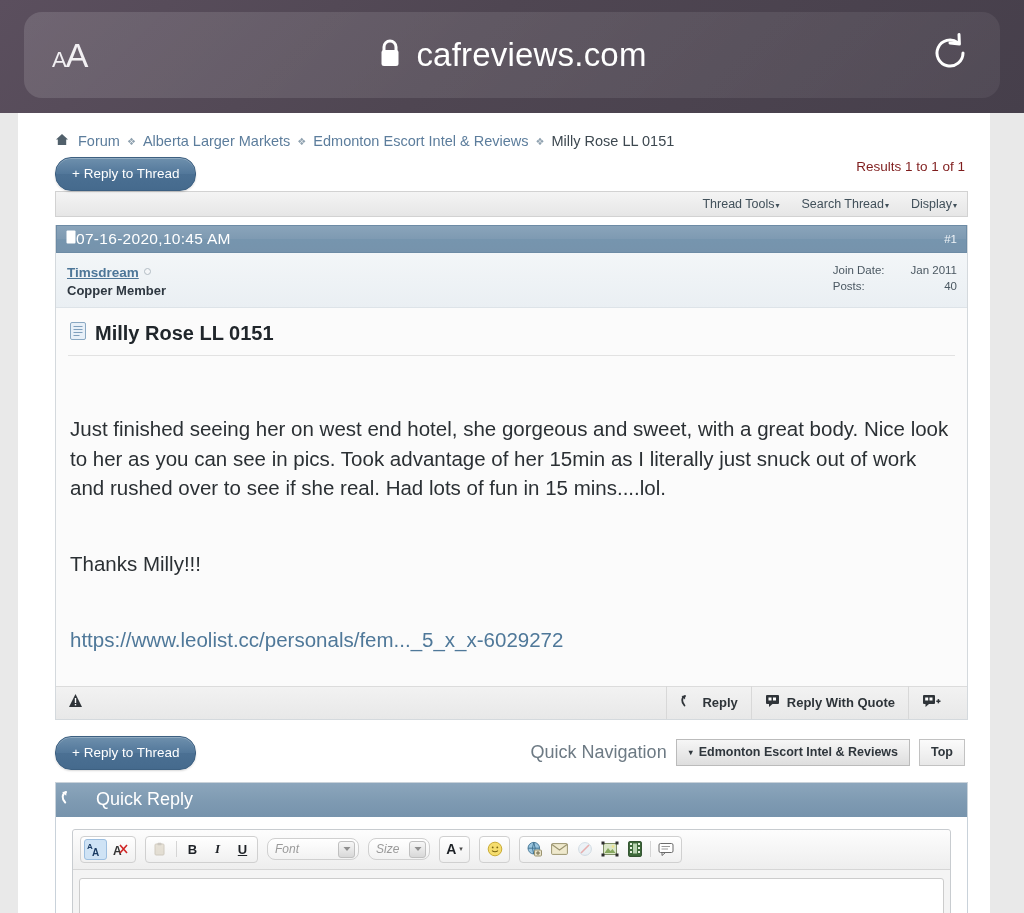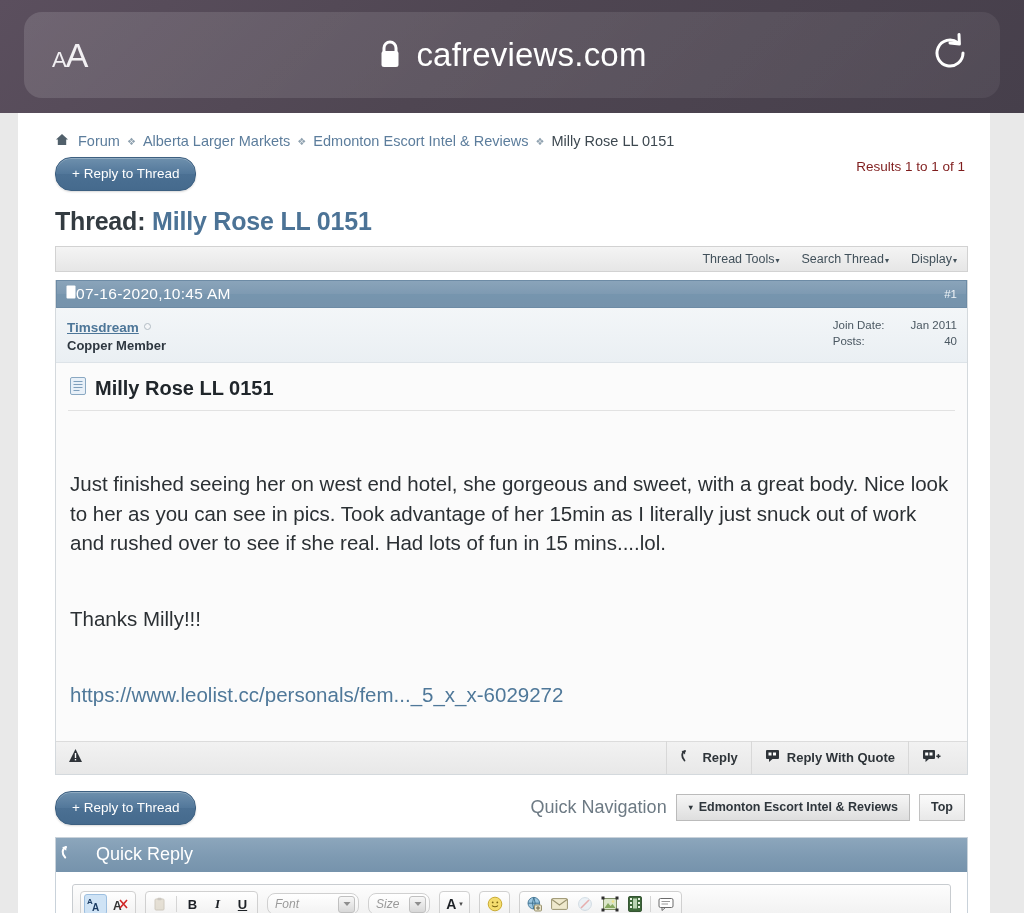--- a/index.html
+++ b/index.html
@@ -24,21 +24,21 @@
     display: flex; align-items: center;
   }
   .aa-btn {
     position: absolute; left: 28px; top: 50%; transform: translateY(-50%);
     color: #f2f0f3; letter-spacing: -1px; display: flex; align-items: baseline;
     font-family: "Liberation Sans", sans-serif;
   }
   .aa-small { font-size: 22px; }
   .aa-large { font-size: 34px; }
   .addr-center {
-    width: 100%; display: flex; align-items: flex-end; justify-content: center; gap: 13px;
+    width: 100%; display: flex; align-items: center; justify-content: center; gap: 13px;
   }
   .lock-icon { display: block; }
   .addr-url {
     color: #ffffff; font-size: 33px; font-weight: 400; letter-spacing: 0.2px;
   }
   .reload-btn {
     position: absolute; right: 30px; top: 50%; transform: translateY(-50%);
   }
 
   
@@ -266,24 +266,20 @@
       <a href="#">Edmonton Escort Intel &amp; Reviews</a>
       <span class="crumb-sep">❖</span>
       <span class="crumb-last">Milly Rose LL 0151</span>
     </div>
 
     <div class="reply-row">
       <span class="btn-reply-thread">+ Reply to Thread</span>
       <span class="results-text">Results 1 to 1 of 1</span>
     </div>
 
-    <div class="thread-title">
-      <span>Thread:</span>
-      <span class="tname">Milly Rose LL 0151</span>
-    </div>
 
     <div class="thread-toolbar">
       <span class="tt-item">
         <span>Thread Tools</span><span class="caret-d">▾</span>
       </span>
       <span class="tt-item">
         <span>Search Thread</span><span class="caret-d">▾</span>
       </span>
       <span class="tt-item">
         <span>Display</span><span class="caret-d">▾</span>

